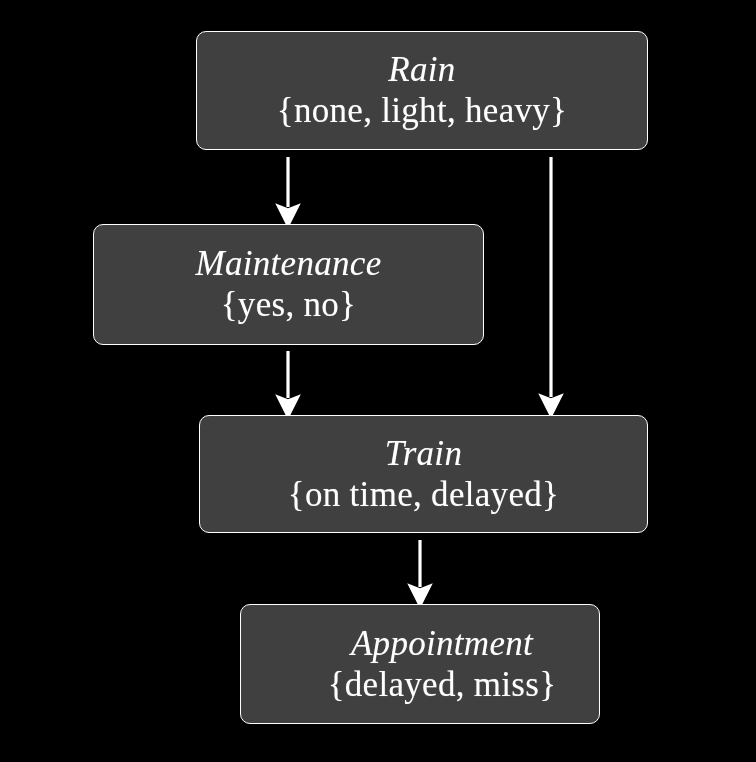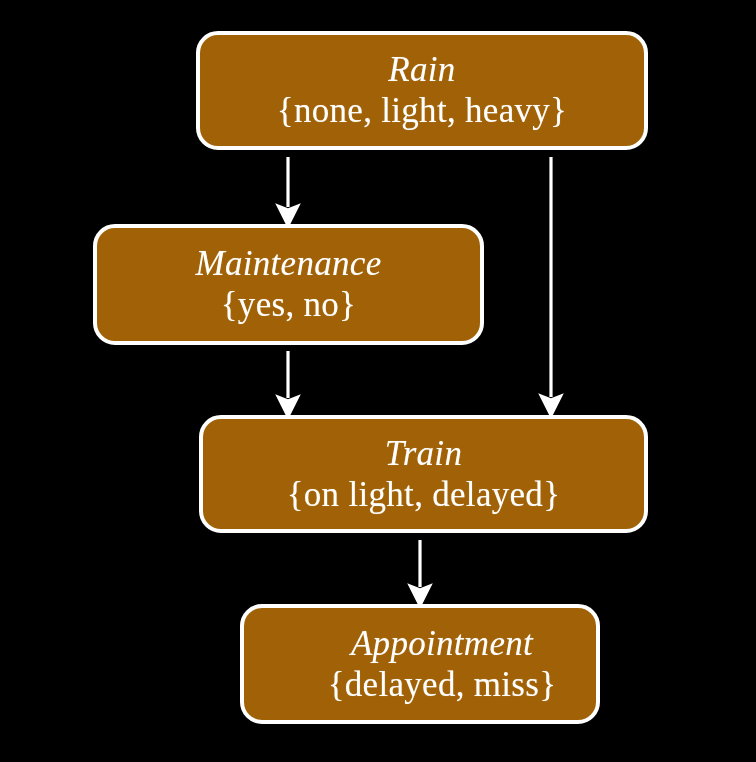--- a/index.html
+++ b/index.html
@@ -12,23 +12,23 @@
     position: relative;
     width: 756px;
     height: 762px;
     background: #000000;
     overflow: hidden;
     font-family: "Liberation Serif", "DejaVu Serif", serif;
   }
   .node {
     position: absolute;
     box-sizing: border-box;
-    border: 4px solid #ffffff;
-    border-radius: 22px;
-    background: #a16207;
+    border: 1px solid #ffffff;
+    border-radius: 10px;
+    background: #404040;
     display: flex;
     flex-direction: column;
     align-items: center;
     justify-content: center;
     color: #ffffff;
     text-align: center;
     line-height: 1.08;
     z-index: 2;
     text-shadow: 0 0 1px rgba(255,255,255,0.35);
   }
@@ -87,21 +87,21 @@
     <div class="node-states">{none, light, heavy}</div>
   </div>
 
   <div class="node" id="node-maintenance">
     <div class="node-name">Maintenance</div>
     <div class="node-states">{yes, no}</div>
   </div>
 
   <div class="node" id="node-train">
     <div class="node-name">Train</div>
-    <div class="node-states">{on light, delayed}</div>
+    <div class="node-states">{on time, delayed}</div>
   </div>
 
   <div class="node" id="node-appointment">
     <div class="node-name">Appointment</div>
     <div class="node-states">{delayed, miss}</div>
   </div>
 
 </div>
 
 </body></html>

